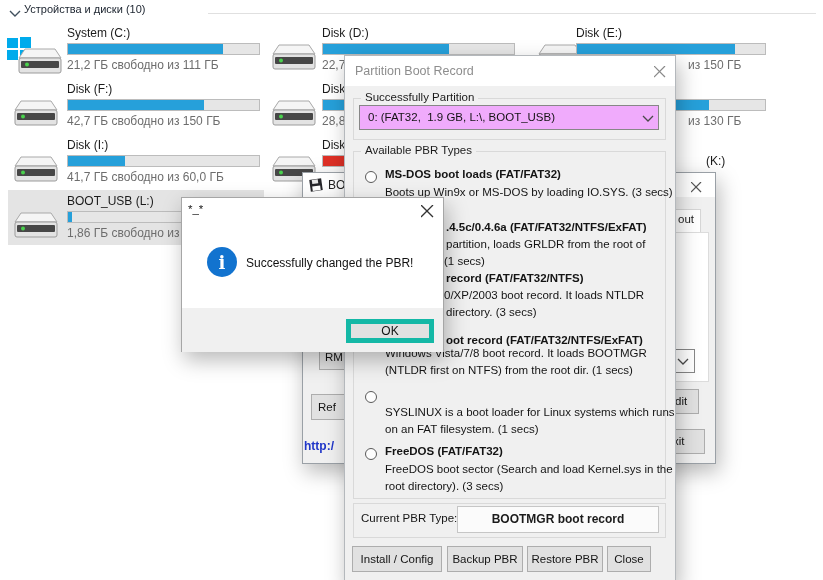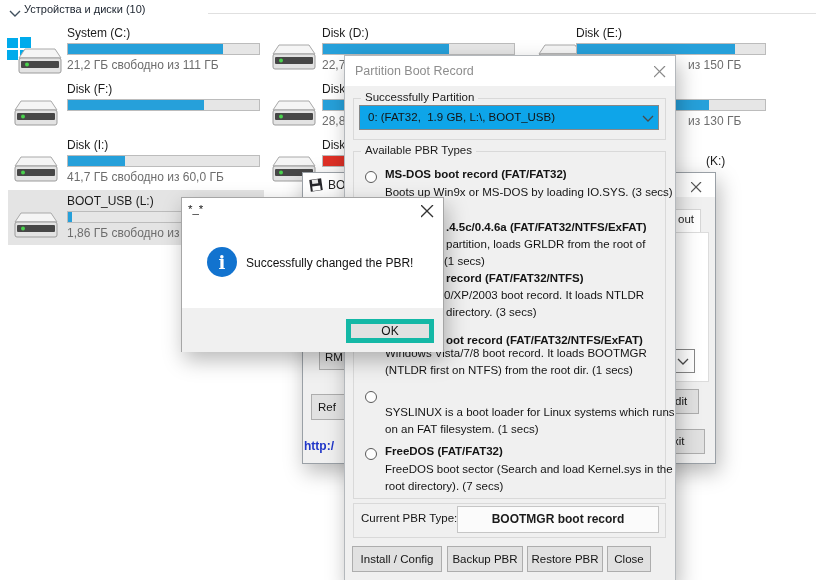--- a/index.html
+++ b/index.html
@@ -17,21 +17,21 @@
   .win{position:absolute;background:#f0f0f0;border:1px solid #9aa0a6;box-shadow:3px 8px 20px rgba(0,0,0,.28);box-sizing:border-box}
   .titlebar{position:absolute;left:0;top:0;right:0;height:24px;background:#ffffff}
   .btn{position:absolute;background:#e1e1e1;border:1px solid #adadad;font-size:11.5px;color:#141414;
        box-sizing:border-box;line-height:23px;white-space:nowrap}
   .btn.center{text-align:center;display:flex;align-items:center;justify-content:center;line-height:normal}
   .grp{position:absolute;border:1px solid #d9d9d9;box-sizing:border-box}
   .legend{position:absolute;background:#f0f0f0;padding:0 4px;font-size:11.5px;color:#1b1b1b;white-space:nowrap}
   .t115{font-size:11.5px;color:#141414;white-space:nowrap}
   .b{font-weight:bold}
   .radio{position:absolute;width:12px;height:12px;border:1px solid #5a5a5a;border-radius:50%;background:#fdfdfd;box-sizing:border-box}
-  .combo{position:absolute;background:#0ea5e9;border:1px solid #878787;box-sizing:border-box}
+  .combo{position:absolute;background:#f0abfc;border:1px solid #878787;box-sizing:border-box}
   .pre{white-space:pre}
   .dlgtitle{font-size:12.5px;white-space:nowrap}
   .field{position:absolute;background:#fbfbfb;border:1px solid #c6c6c6;box-sizing:border-box;text-align:center}
   .link{font-size:12px;font-weight:bold;color:#2036c8;white-space:nowrap}
   .info-circle{position:absolute;width:30px;height:30px;border-radius:50%;background:#1273cf;color:#fff;
                display:flex;align-items:center;justify-content:center;font-weight:bold;font-size:18px;font-family:"DejaVu Serif",serif}
   .ok{border:5px solid #14b8a6}
   svg{display:block}
 </style>
 </head>
@@ -79,20 +79,21 @@
           <polygon points="7,1 37,1 43,10 1,10" fill="#f5f5f5" stroke="#a9a9a9"></polygon>
           <rect x="1" y="10" width="42" height="15" rx="2" fill="#e3e3e3" stroke="#9b9b9b"></rect>
           <rect x="3" y="13" width="38" height="7" rx="1" fill="#474747"></rect>
           <circle cx="9" cy="16.5" r="2" fill="#49d24d"></circle>
         </svg>
     </div>
     <div class="abs lbl" style="left:59px;top:4px">Disk (F:)</div>
     <div class="abs bar" style="left:59px;top:21px;width:193px">
         <div class="fill" style="width:71%"></div>
       </div>
+    <div class="abs free" style="left:59px;top:36px">42,7 ГБ свободно из 150 ГБ</div>
   </div>
 
   <div class="tile" style="left:8px;top:134px;width:256px;height:55px">
     <div class="abs" style="left:6px;top:22px">
       <svg width="44" height="28">
           <polygon points="7,1 37,1 43,10 1,10" fill="#f5f5f5" stroke="#a9a9a9"></polygon>
           <rect x="1" y="10" width="42" height="15" rx="2" fill="#e3e3e3" stroke="#9b9b9b"></rect>
           <rect x="3" y="13" width="38" height="7" rx="1" fill="#474747"></rect>
           <circle cx="9" cy="16.5" r="2" fill="#49d24d"></circle>
         </svg>
@@ -246,21 +247,21 @@
         <svg width="12" height="8">
             <polyline points="1,1 6,6 11,1" fill="none" stroke="#4a4a4a" stroke-width="1.3"></polyline>
           </svg>
       </div>
     </div>
 
     <div class="grp" style="left:8px;top:95px;width:313px;height:348px"></div>
     <div class="legend" style="left:16px;top:88px">Available PBR Types</div>
 
     <div class="radio" style="left:20px;top:115px"></div>
-    <div class="abs t115 b" style="left:40px;top:112px">MS-DOS boot record (FAT/FAT32)</div>
+    <div class="abs t115 b" style="left:40px;top:112px">MS-DOS boot loads (FAT/FAT32)</div>
     <div class="abs t115" style="left:40px;top:130px">Boots up Win9x or MS-DOS by loading IO.SYS. (3 secs)</div>
 
     <div class="radio" style="left:20px;top:167px"></div>
     <div class="abs t115 b" style="left:101px;top:165px">.4.5c/0.4.6a (FAT/FAT32/NTFS/ExFAT)</div>
     <div class="abs t115" style="left:101px;top:182px">partition, loads GRLDR from the root of</div>
     <div class="abs t115" style="left:99px;top:199px">(1 secs)</div>
 
     <div class="radio" style="left:20px;top:218px"></div>
     <div class="abs t115 b" style="left:101px;top:216px">record (FAT/FAT32/NTFS)</div>
     <div class="abs t115" style="left:99px;top:233px">0/XP/2003 boot record. It loads NTLDR</div>
@@ -271,21 +272,21 @@
     <div class="abs t115" style="left:40px;top:291px">Windows Vista/7/8 boot record. It loads BOOTMGR</div>
     <div class="abs t115" style="left:40px;top:308px">(NTLDR first on NTFS) from the root dir. (1 secs)</div>
 
     <div class="radio" style="left:20px;top:335px"></div>
     <div class="abs t115" style="left:40px;top:350px">SYSLINUX is a boot loader for Linux systems which runs</div>
     <div class="abs t115" style="left:40px;top:367px">on an FAT filesystem. (1 secs)</div>
 
     <div class="radio" style="left:20px;top:392px"></div>
     <div class="abs t115 b" style="left:40px;top:389px">FreeDOS (FAT/FAT32)</div>
     <div class="abs t115" style="left:40px;top:407px">FreeDOS boot sector (Search and load Kernel.sys in the</div>
-    <div class="abs t115" style="left:40px;top:424px">root directory). (7 secs)</div>
+    <div class="abs t115" style="left:40px;top:424px">root directory). (3 secs)</div>
 
     <div class="grp" style="left:8px;top:447px;width:313px;height:35px;background:#f0f0f0"></div>
     <div class="abs t115" style="left:16px;top:456px">Current PBR Type:</div>
     <div class="field" style="left:112px;top:450px;width:202px;height:27px;line-height:25px;font-size:12px;font-weight:bold">BOOTMGR boot record</div>
 
     <div class="btn center" style="left:7px;top:490px;width:90px;height:26px">Install / Config</div>
     <div class="btn center" style="left:102px;top:490px;width:76px;height:26px">Backup PBR</div>
     <div class="btn center" style="left:182px;top:490px;width:76px;height:26px">Restore PBR</div>
     <div class="btn center" style="left:262px;top:490px;width:44px;height:26px">Close</div>
   </div>

